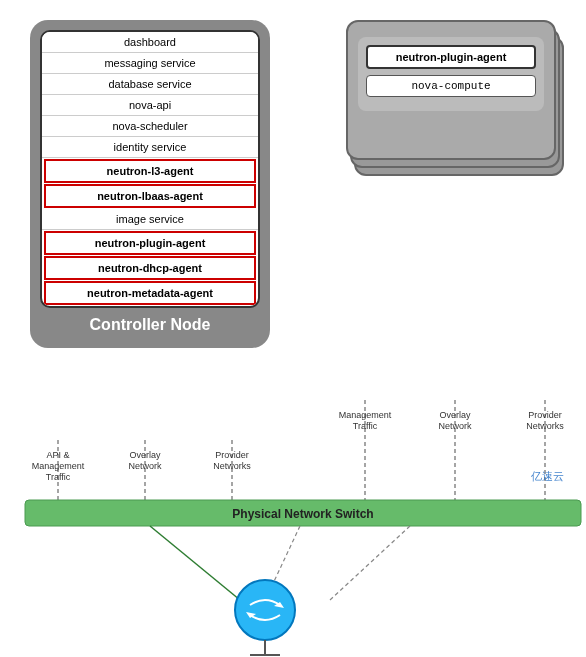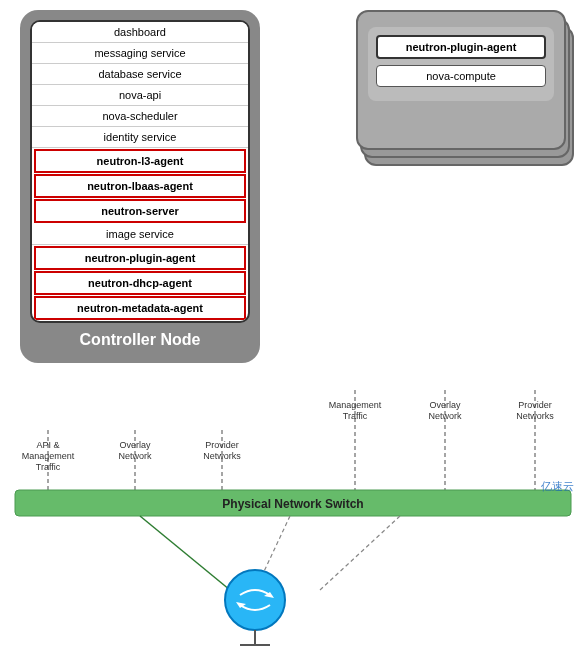--- a/index.html
+++ b/index.html
@@ -11,20 +11,21 @@
       font-size: 12px;
       overflow: hidden;
       position: relative;
     }
 
     .diagram-container {
       width: 586px;
       height: 502px;
       position: relative;
       background: #fff;
+      padding: 10px;
     }
 
     
     .nodes-section {
       display: flex;
       justify-content: space-between;
       align-items: flex-start;
       padding: 10px 20px 0 20px;
       gap: 20px;
     }
@@ -132,20 +133,21 @@
       padding: 4px 8px;
       text-align: center;
       font-weight: bold;
       font-size: 11px;
       margin-bottom: 6px;
     }
 
     .compute-service-row.normal {
       border: 1px solid #555;
       font-weight: normal;
+      font-family: Liberation Mono, monospace;
     }
 
     .compute-node-label {
       text-align: center;
       font-size: 16px;
       font-weight: bold;
       color: #fff;
       margin-top: 6px;
       position: relative;
       z-index: 10;
@@ -184,21 +186,20 @@
       <div class="controller-node">
         <div class="controller-inner">
           <div class="service-row">dashboard</div>
           <div class="service-row">messaging service</div>
           <div class="service-row">database service</div>
           <div class="service-row">nova-api</div>
           <div class="service-row">nova-scheduler</div>
           <div class="service-row">identity service</div>
           <div class="service-row neutron-highlight">neutron-l3-agent</div>
           <div class="service-row neutron-highlight">neutron-lbaas-agent</div>
-          <div class="service-row neutron-highlight">neutron-server</div>
           <div class="service-row">image service</div>
           <div class="service-row neutron-highlight">neutron-plugin-agent</div>
           <div class="service-row neutron-highlight">neutron-dhcp-agent</div>
           <div class="service-row neutron-highlight">neutron-metadata-agent</div>
         </div>
         <div class="node-label">Controller Node</div>
       </div>
 
       <div class="compute-node-wrapper">
         <div class="compute-stack">

